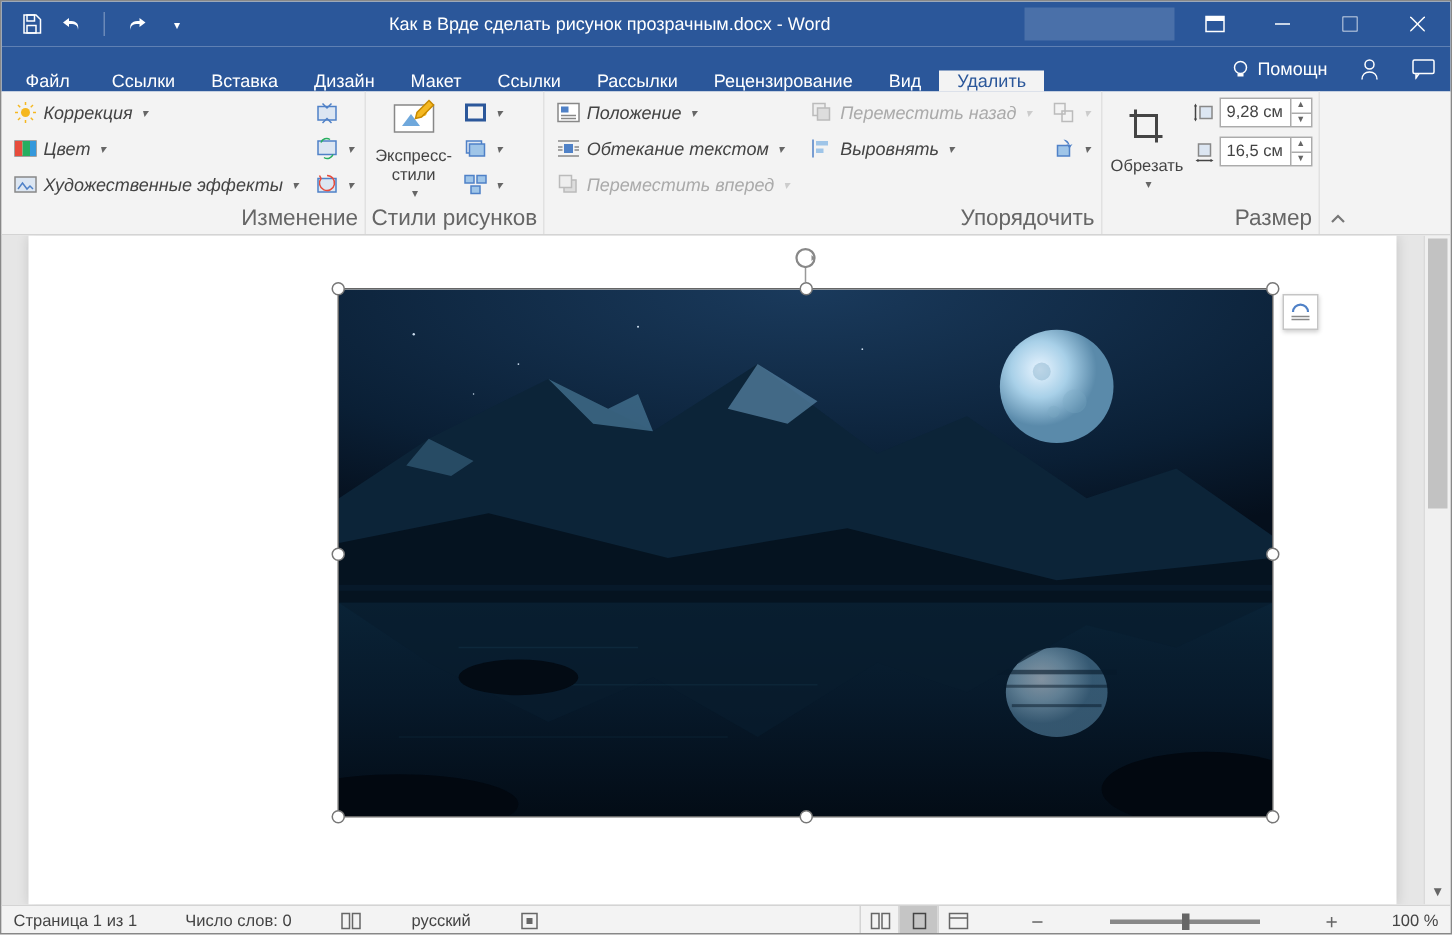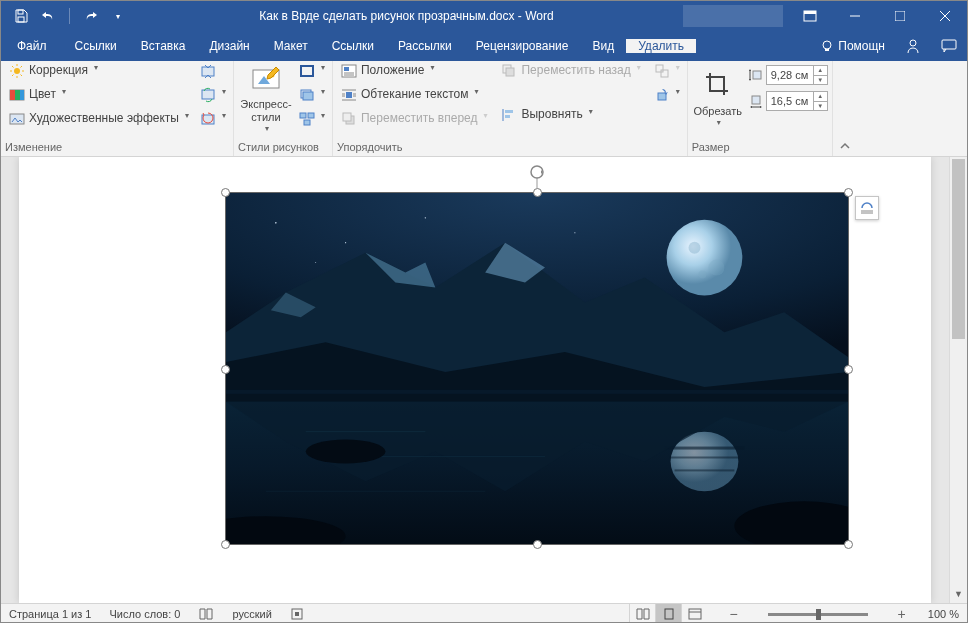--- a/index.html
+++ b/index.html
@@ -10,39 +10,39 @@
 .qat { display: flex; align-items: center; padding-left: 8px; gap: 4px; }
 .qat-btn { width: 24px; height: 24px; display: flex; align-items: center; justify-content: center; cursor: pointer; }
 .qat-sep { width: 1px; height: 16px; background: rgba(255,255,255,0.3); margin: 0 4px; }
 .title-text { flex: 1; text-align: center; font-size: 12px; }
 .win-controls { display: flex; }
 .win-btn { width: 45px; height: 30px; display: flex; align-items: center; justify-content: center; cursor: pointer; }
 .ribbon-display { width: 45px; height: 30px; display:flex; align-items:center; justify-content:center; cursor:pointer;}
 .user-box { width: 100px; height:22px; background: rgba(255,255,255,0.15); margin-right: 4px;}
 
 
-.tab-strip { background: #2b579a; height: 30px; display: flex; align-items: center; color: #fff; font-size: 12px; }
+.tab-strip { background: #2b579a; height: 30px; display: flex; align-items: flex-end; color: #fff; font-size: 12px; }
 .tab { padding: 0 12px; display: flex; align-items: center; cursor: pointer; white-space: nowrap; }
 .tab.file { font-weight: normal; padding: 0 16px; }
 .tab.active { background: #f3f3f3; color: #2b579a; }
 .tab-right { margin-left: auto; display: flex; align-items: center; }
 .help-btn { padding: 0 10px; display:flex; align-items:center; gap:4px; cursor:pointer; }
 .share-btn, .comments-btn { width: 36px; display:flex; align-items:center; justify-content:center; cursor:pointer; height:30px;}
 
 
 .ribbon { background: #f3f3f3; height: 96px; border-bottom: 1px solid #d4d4d4; display: flex; font-size: 12px; color: #444; }
 .ribbon-group { border-right: 1px solid #e1e1e1; display: flex; flex-direction: column; padding: 2px 4px 0; position: relative; }
 .group-content { flex: 1; display: flex; align-items: flex-start; }
-.group-label { text-align: left; font-size: 11px; color: #666; padding: 2px 0 3px; position: relative; }
+.group-label { text-align: right; font-size: 15px; color: #666; padding: 2px 0 3px; position: relative; }
 
 .big-btn { display: flex; flex-direction: column; align-items: center; justify-content: center; width: 56px; height: 72px; cursor: pointer; padding: 2px; text-align: center; line-height: 1.2; }
 .big-btn .icon32 { width: 32px; height: 32px; margin-bottom: 2px; }
 .big-btn .lbl { font-size: 11px; }
 
-.small-row { display: flex; align-items: flex-start; height: 24px; padding: 0 4px; cursor: pointer; gap: 4px; white-space: nowrap; }
+.small-row { display: flex; align-items: center; height: 24px; padding: 0 4px; cursor: pointer; gap: 4px; white-space: nowrap; font-style: italic; }
 .small-row.disabled { color: #aaa; cursor: default; }
 .icon16 { width: 16px; height: 16px; display: inline-flex; align-items: center; justify-content: center; flex-shrink: 0; }
 .dd-arrow { font-size: 8px; color: #666; margin-left: 2px; }
 .small-row.disabled .dd-arrow { color: #ccc; }
 
 .col { display: flex; flex-direction: column; }
 .size-input { display:flex; align-items:center; height:22px; gap:2px; margin:1px 0;}
 .size-input .spinner { border:1px solid #ababab; background:#fff; width:62px; height:20px; display:flex; align-items:center; padding:0 4px; font-size:11px; position:relative;}
 .size-input .spinner .spin-btns { position:absolute; right:0; top:0; bottom:0; width:14px; border-left:1px solid #ababab; display:flex; flex-direction:column;}
 .size-input .spinner .spin-btns div { flex:1; display:flex; align-items:center; justify-content:center; font-size:6px; cursor:pointer; color:#666;}
@@ -66,21 +66,21 @@
 .handle.bl{left:-4px;bottom:-4px;} .handle.br{right:-4px;bottom:-4px;}
 .handle.tm{left:50%;top:-4px;margin-left:-4px;} .handle.bm{left:50%;bottom:-4px;margin-left:-4px;}
 .handle.ml{left:-4px;top:50%;margin-top:-4px;} .handle.mr{right:-4px;top:50%;margin-top:-4px;}
 .rotate-handle { position:absolute; left:50%; top:-28px; margin-left:-8px; width:16px; height:16px; }
 .layout-opts { position:absolute; right:-30px; top:4px; width:24px; height:24px; background:#fff; border:1px solid #c5c5c5; display:flex; align-items:center; justify-content:center; cursor:pointer; box-shadow:0 1px 3px rgba(0,0,0,0.2);}
 
 
 .pic svg { width:100%; height:100%; display:block; }
 
 
-.status-bar { height: 21px; background: #f3f3f3; border-top: 1px solid #d4d4d4; display: flex; align-items: center; font-size: 11px; color: #444; padding: 0 8px; gap: 18px; }
+.status-bar { height: 21px; background: #f3f3f3; border-top: 1px solid #d4d4d4; display: flex; align-items: center; font-size: 11px; color: #444; padding: 0 8px; gap: 32px; }
 .status-item { display:flex; align-items:center; gap:4px; cursor:pointer;}
 .status-bar .spacer { flex:1; }
 .view-btns { display:flex; gap:0; }
 .view-btn { width:26px; height:21px; display:flex; align-items:center; justify-content:center; cursor:pointer; border-left:1px solid #d4d4d4;}
 .view-btn.active { background:#c5c5c5; }
 .zoom-slider { width:100px; height:3px; background:#888; position:relative; margin:0 8px;}
 .zoom-slider .zthumb { position:absolute; left:48px; top:-4px; width:5px; height:11px; background:#666;}
 .zoom-btn { cursor:pointer; padding:0 4px; font-size:14px; color:#666;}
 </style>
 </head>
@@ -331,21 +331,21 @@
             <span class="icon16">
               <svg width="16" height="16">
                 <rect x="5" y="5" width="8" height="8" fill="#ddd" stroke="#bbb"></rect>
                 <rect x="2" y="2" width="8" height="8" fill="#eee" stroke="#bbb"></rect>
               </svg>
             </span>
             <span>Переместить вперед</span>
             <span class="dd-arrow">▾</span>
           </div>
       </div>
-      <div class="col" style="margin-left:6px;gap:20px;">
+      <div class="col" style="margin-left:6px;">
         <div class="small-row disabled">
             <span class="icon16">
               <svg width="16" height="16">
                 <rect x="2" y="2" width="8" height="8" fill="#eee" stroke="#bbb"></rect>
                 <rect x="5" y="5" width="8" height="8" fill="#ddd" stroke="#bbb"></rect>
               </svg>
             </span>
             <span>Переместить назад</span>
             <span class="dd-arrow">▾</span>
           </div>

